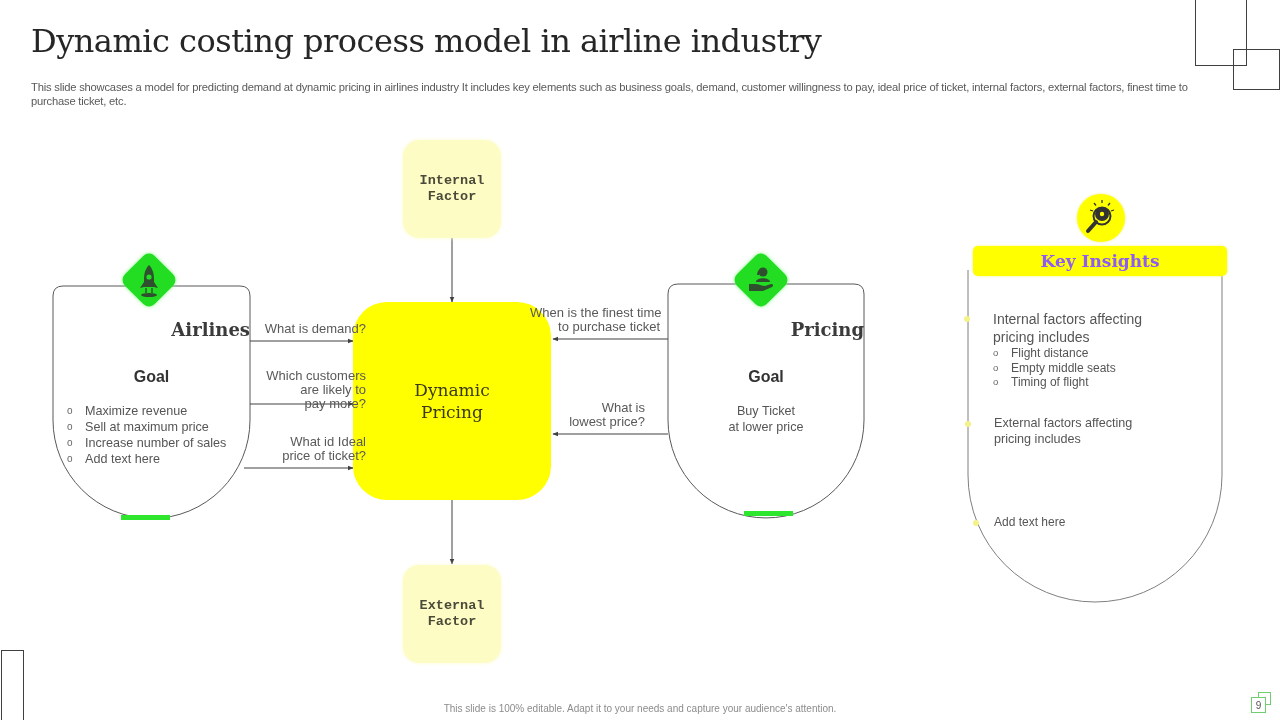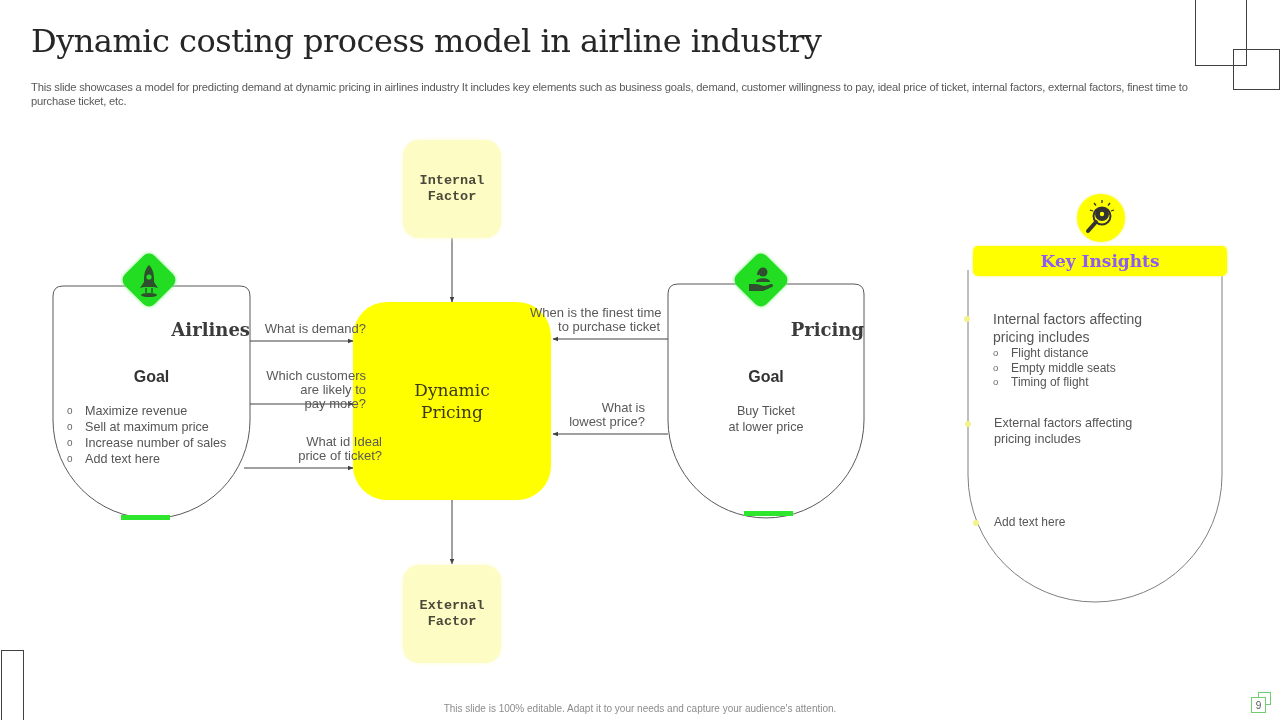--- a/index.html
+++ b/index.html
@@ -113,21 +113,21 @@
 </div>
 
 <div class="qlabel" style="left:256px; top:322px; width:110px;">
   <div>What is demand?</div>
 </div>
 <div class="qlabel" style="left:256px; top:357px; width:110px;margin-top:12px;">
   <div>Which customers</div>
   <div>are likely to</div>
   <div>pay more?</div>
 </div>
-<div class="qlabel" style="left:272px; top:435px; width:110px;">
+<div class="qlabel" style="left:256px; top:435px; width:110px;">
   <div>What id Ideal</div>
   <div>price of ticket?</div>
 </div>
 
 <div class="qlabel" style="left:530px; top:306px; width:130px;">
   <div>When is the finest time</div>
   <div>to purchase ticket</div>
 </div>
 <div class="qlabel" style="left:545px; top:401px; width:100px;">
   <div>What is</div>

